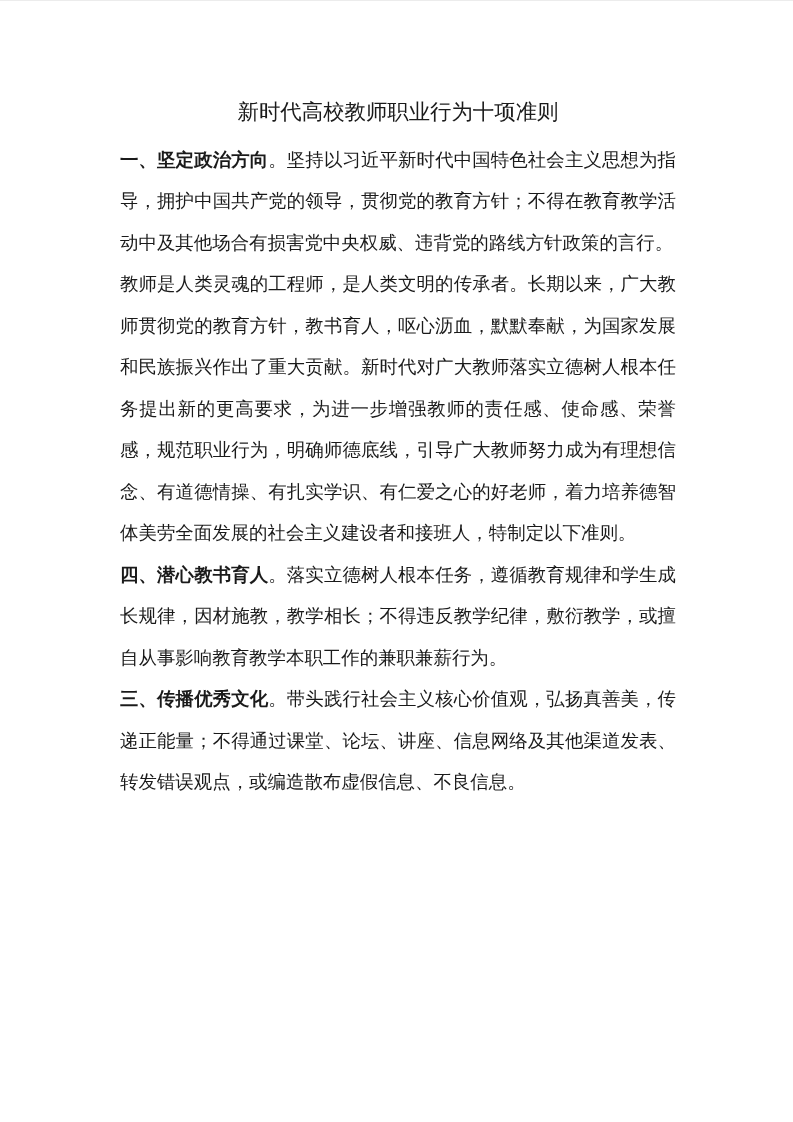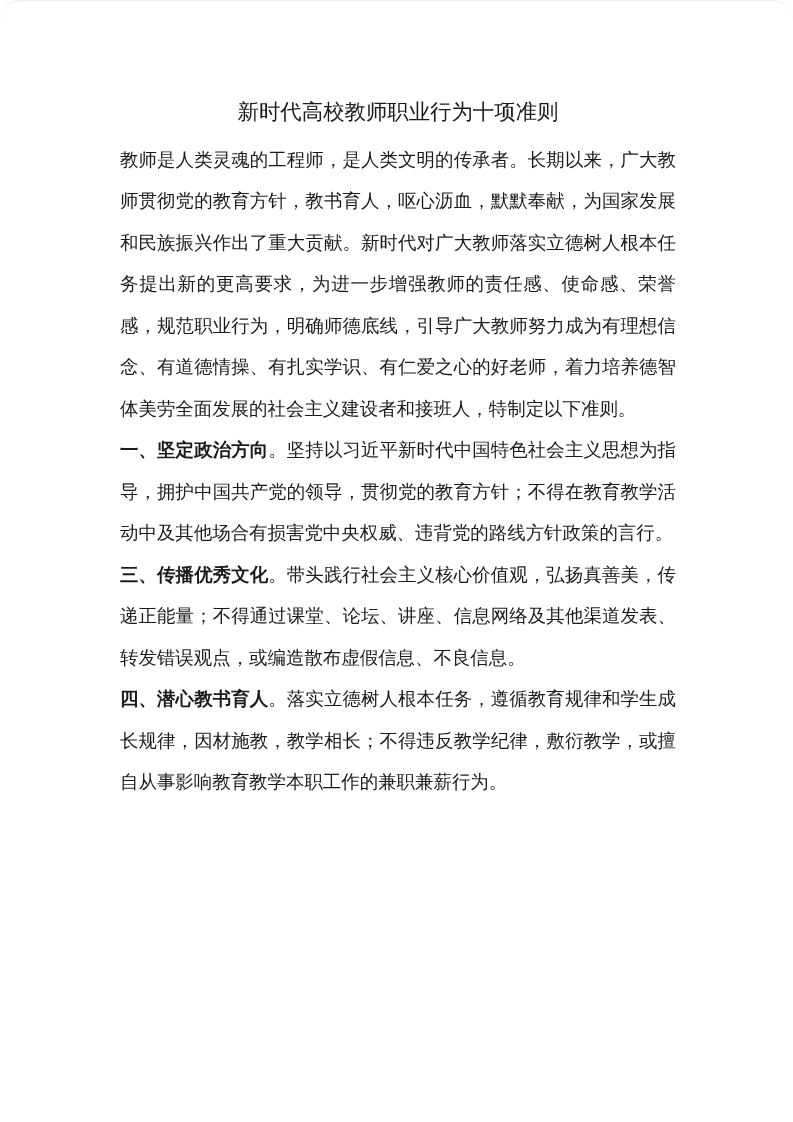--- a/index.html
+++ b/index.html
@@ -11,21 +11,20 @@
     position: relative;
     width: 793px;
     height: 1122px;
     box-sizing: border-box;
     background: #ffffff;
     border-top: 1px solid #ececec;
     padding: 91px 117px 0 120px;
     overflow: hidden;
     color: #1a1a1a;
     font-family: "Liberation Serif", "DejaVu Serif", serif;
-    border-radius: 21px;
   }
   .doc-title {
     margin: 0 0 6px 0;
     font-size: 21.4px;
     font-weight: 400;
     line-height: 41.5px;
     text-align: center;
     white-space: nowrap;
   }
   .para {
@@ -41,23 +40,23 @@
     font-weight: 700;
   }
 </style>
 </head>
 <body>
 
 <div class="page">
 
   <h1 class="doc-title">新时代高校教师职业行为十项准则</h1>
 
+  <p class="para"><span class="lead">一、坚定政治方向</span><span>。坚持以习近平新时代中国特色社会主义思想为指导，拥护中国共产党的领导，贯彻党的教育方针；不得在教育教学活动中及其他场合有损害党中央权威、违背党的路线方针政策的言行。</span></p>
+
   <p class="para">教师是人类灵魂的工程师，是人类文明的传承者。长期以来，广大教师贯彻党的教育方针，教书育人，呕心沥血，默默奉献，为国家发展和民族振兴作出了重大贡献。新时代对广大教师落实立德树人根本任务提出新的更高要求，为进一步增强教师的责任感、使命感、荣誉感，规范职业行为，明确师德底线，引导广大教师努力成为有理想信念、有道德情操、有扎实学识、有仁爱之心的好老师，着力培养德智体美劳全面发展的社会主义建设者和接班人，特制定以下准则。</p>
 
-  <p class="para"><span class="lead">一、坚定政治方向</span><span>。坚持以习近平新时代中国特色社会主义思想为指导，拥护中国共产党的领导，贯彻党的教育方针；不得在教育教学活动中及其他场合有损害党中央权威、违背党的路线方针政策的言行。</span></p>
 
+  <p class="para"><span class="lead">四、潜心教书育人</span><span>。落实立德树人根本任务，遵循教育规律和学生成长规律，因材施教，教学相长；不得违反教学纪律，敷衍教学，或擅自从事影响教育教学本职工作的兼职兼薪行为。</span></p>
 
   <p class="para"><span class="lead">三、传播优秀文化</span><span>。带头践行社会主义核心价值观，弘扬真善美，传递正能量；不得通过课堂、论坛、讲座、信息网络及其他渠道发表、转发错误观点，或编造散布虚假信息、不良信息。</span></p>
-
-  <p class="para"><span class="lead">四、潜心教书育人</span><span>。落实立德树人根本任务，遵循教育规律和学生成长规律，因材施教，教学相长；不得违反教学纪律，敷衍教学，或擅自从事影响教育教学本职工作的兼职兼薪行为。</span></p>
 
 
 </div>
 
 </body></html>

